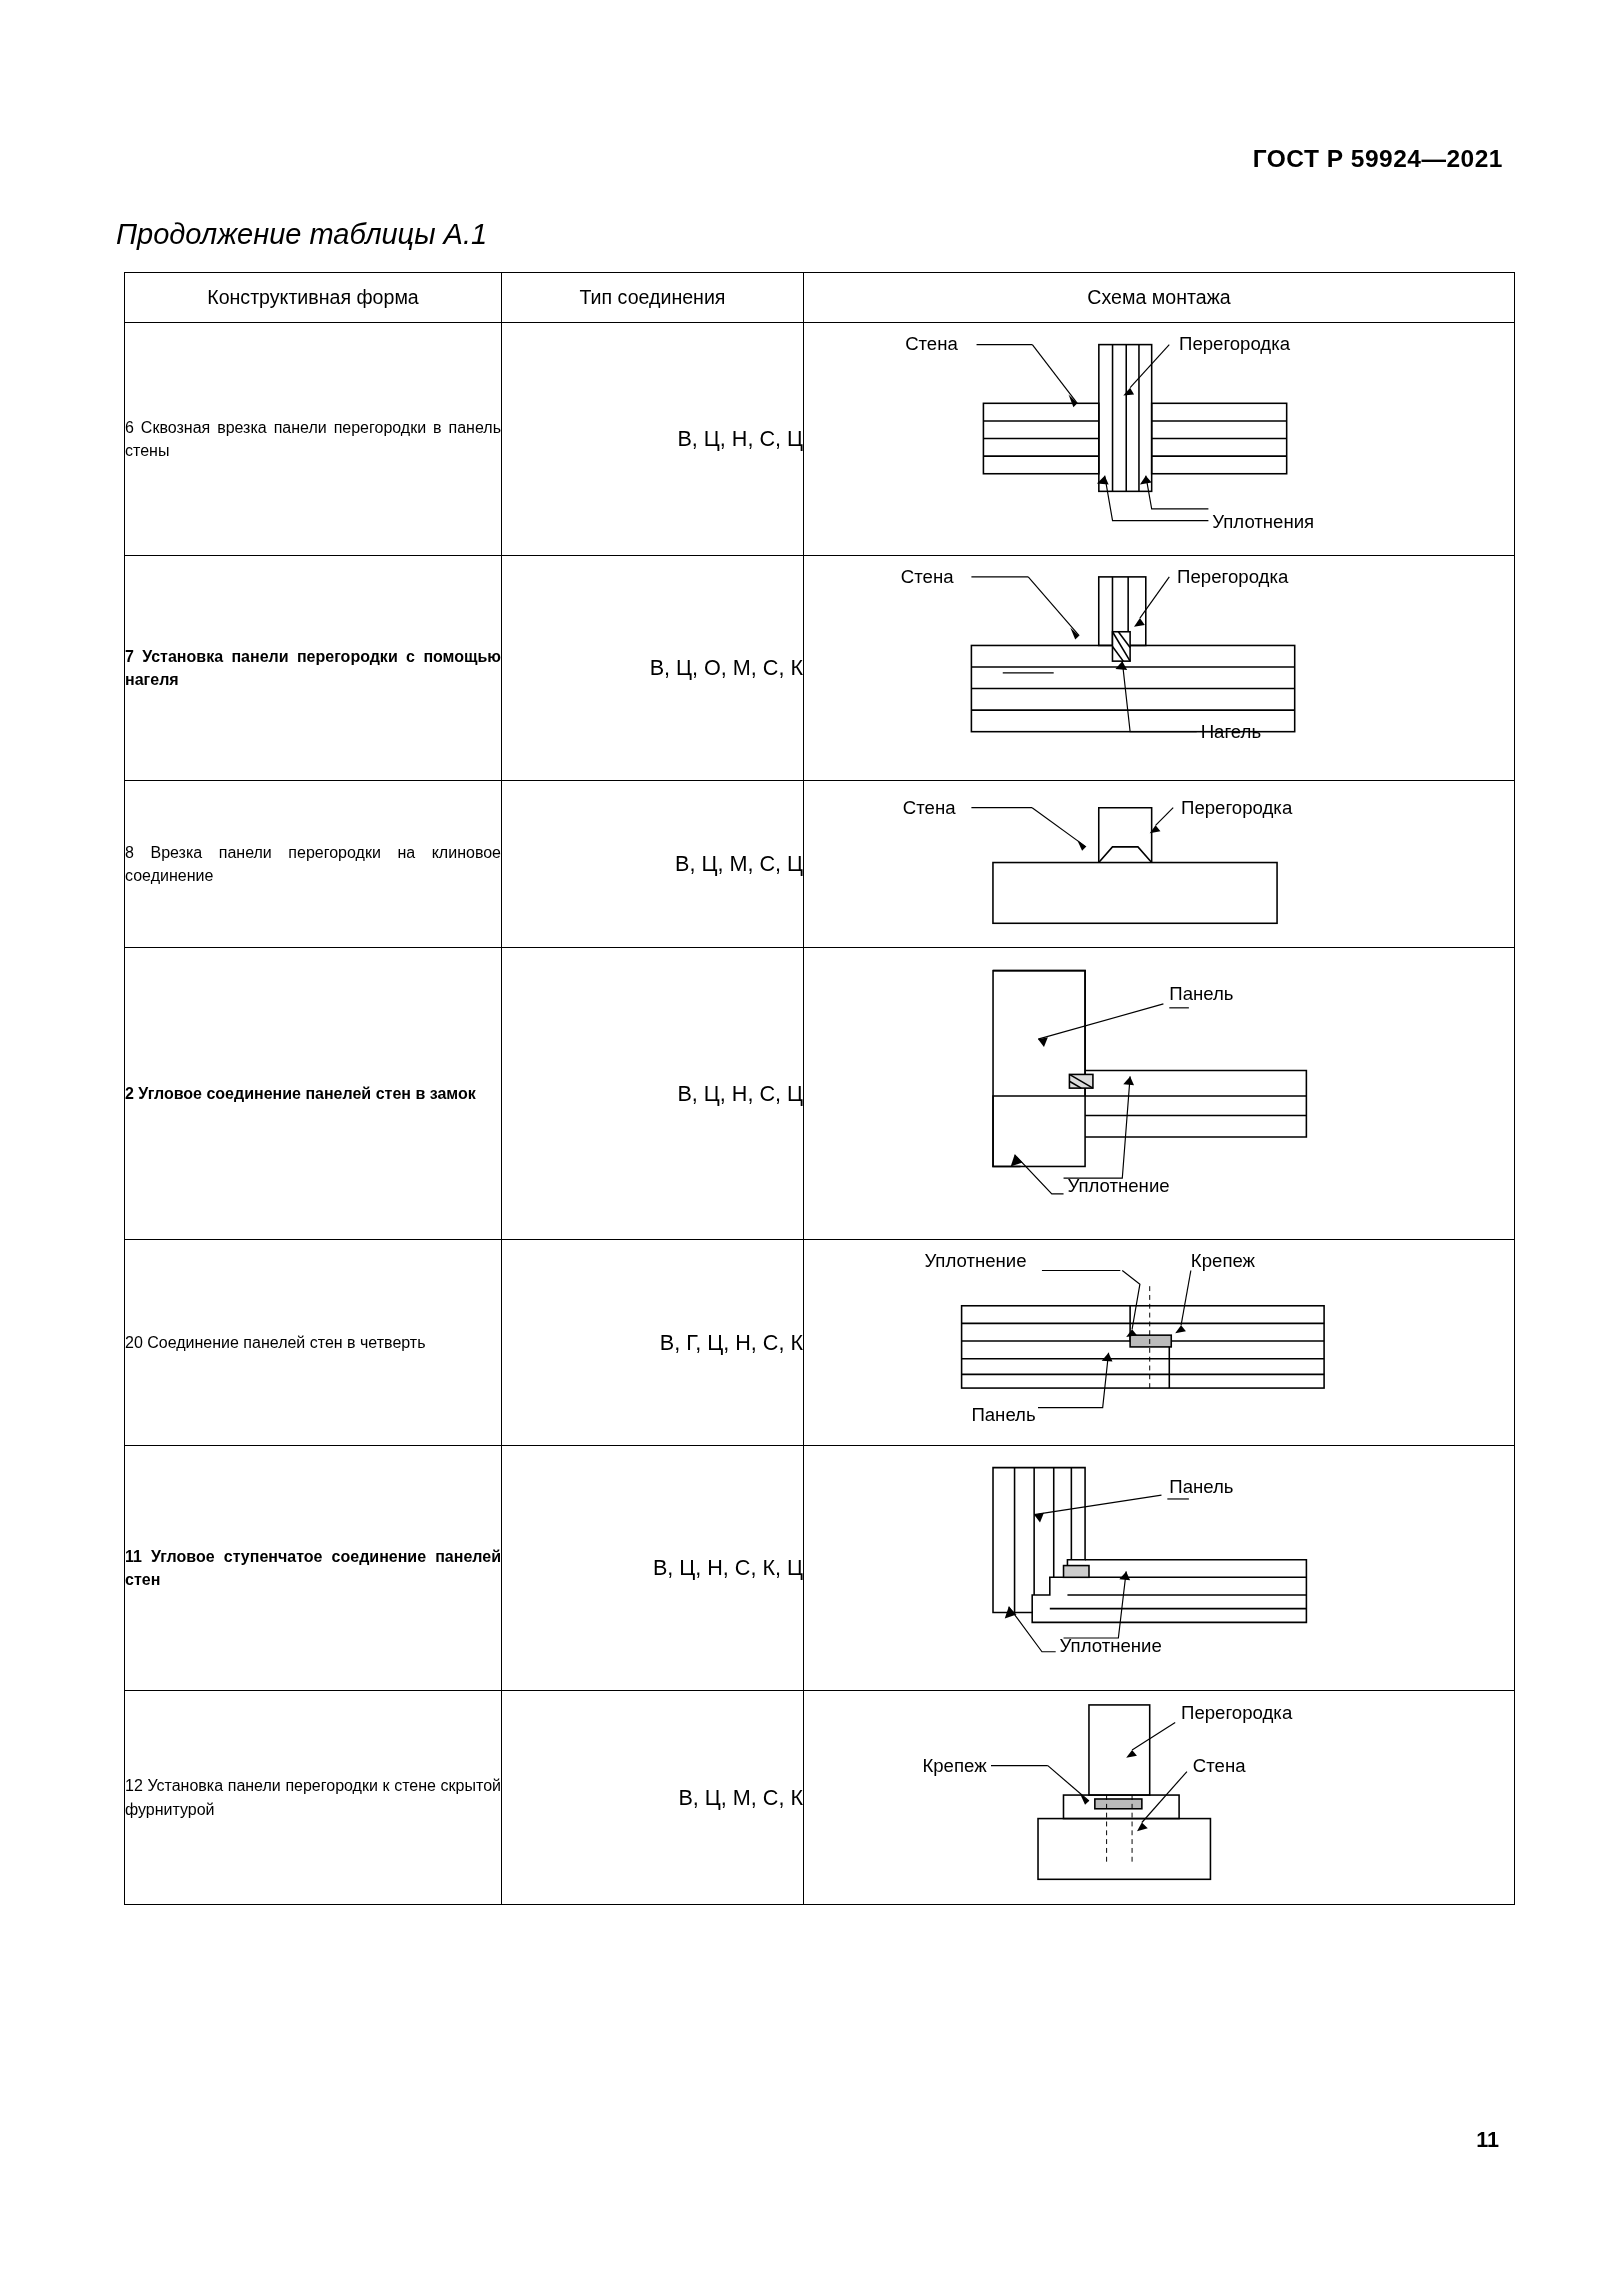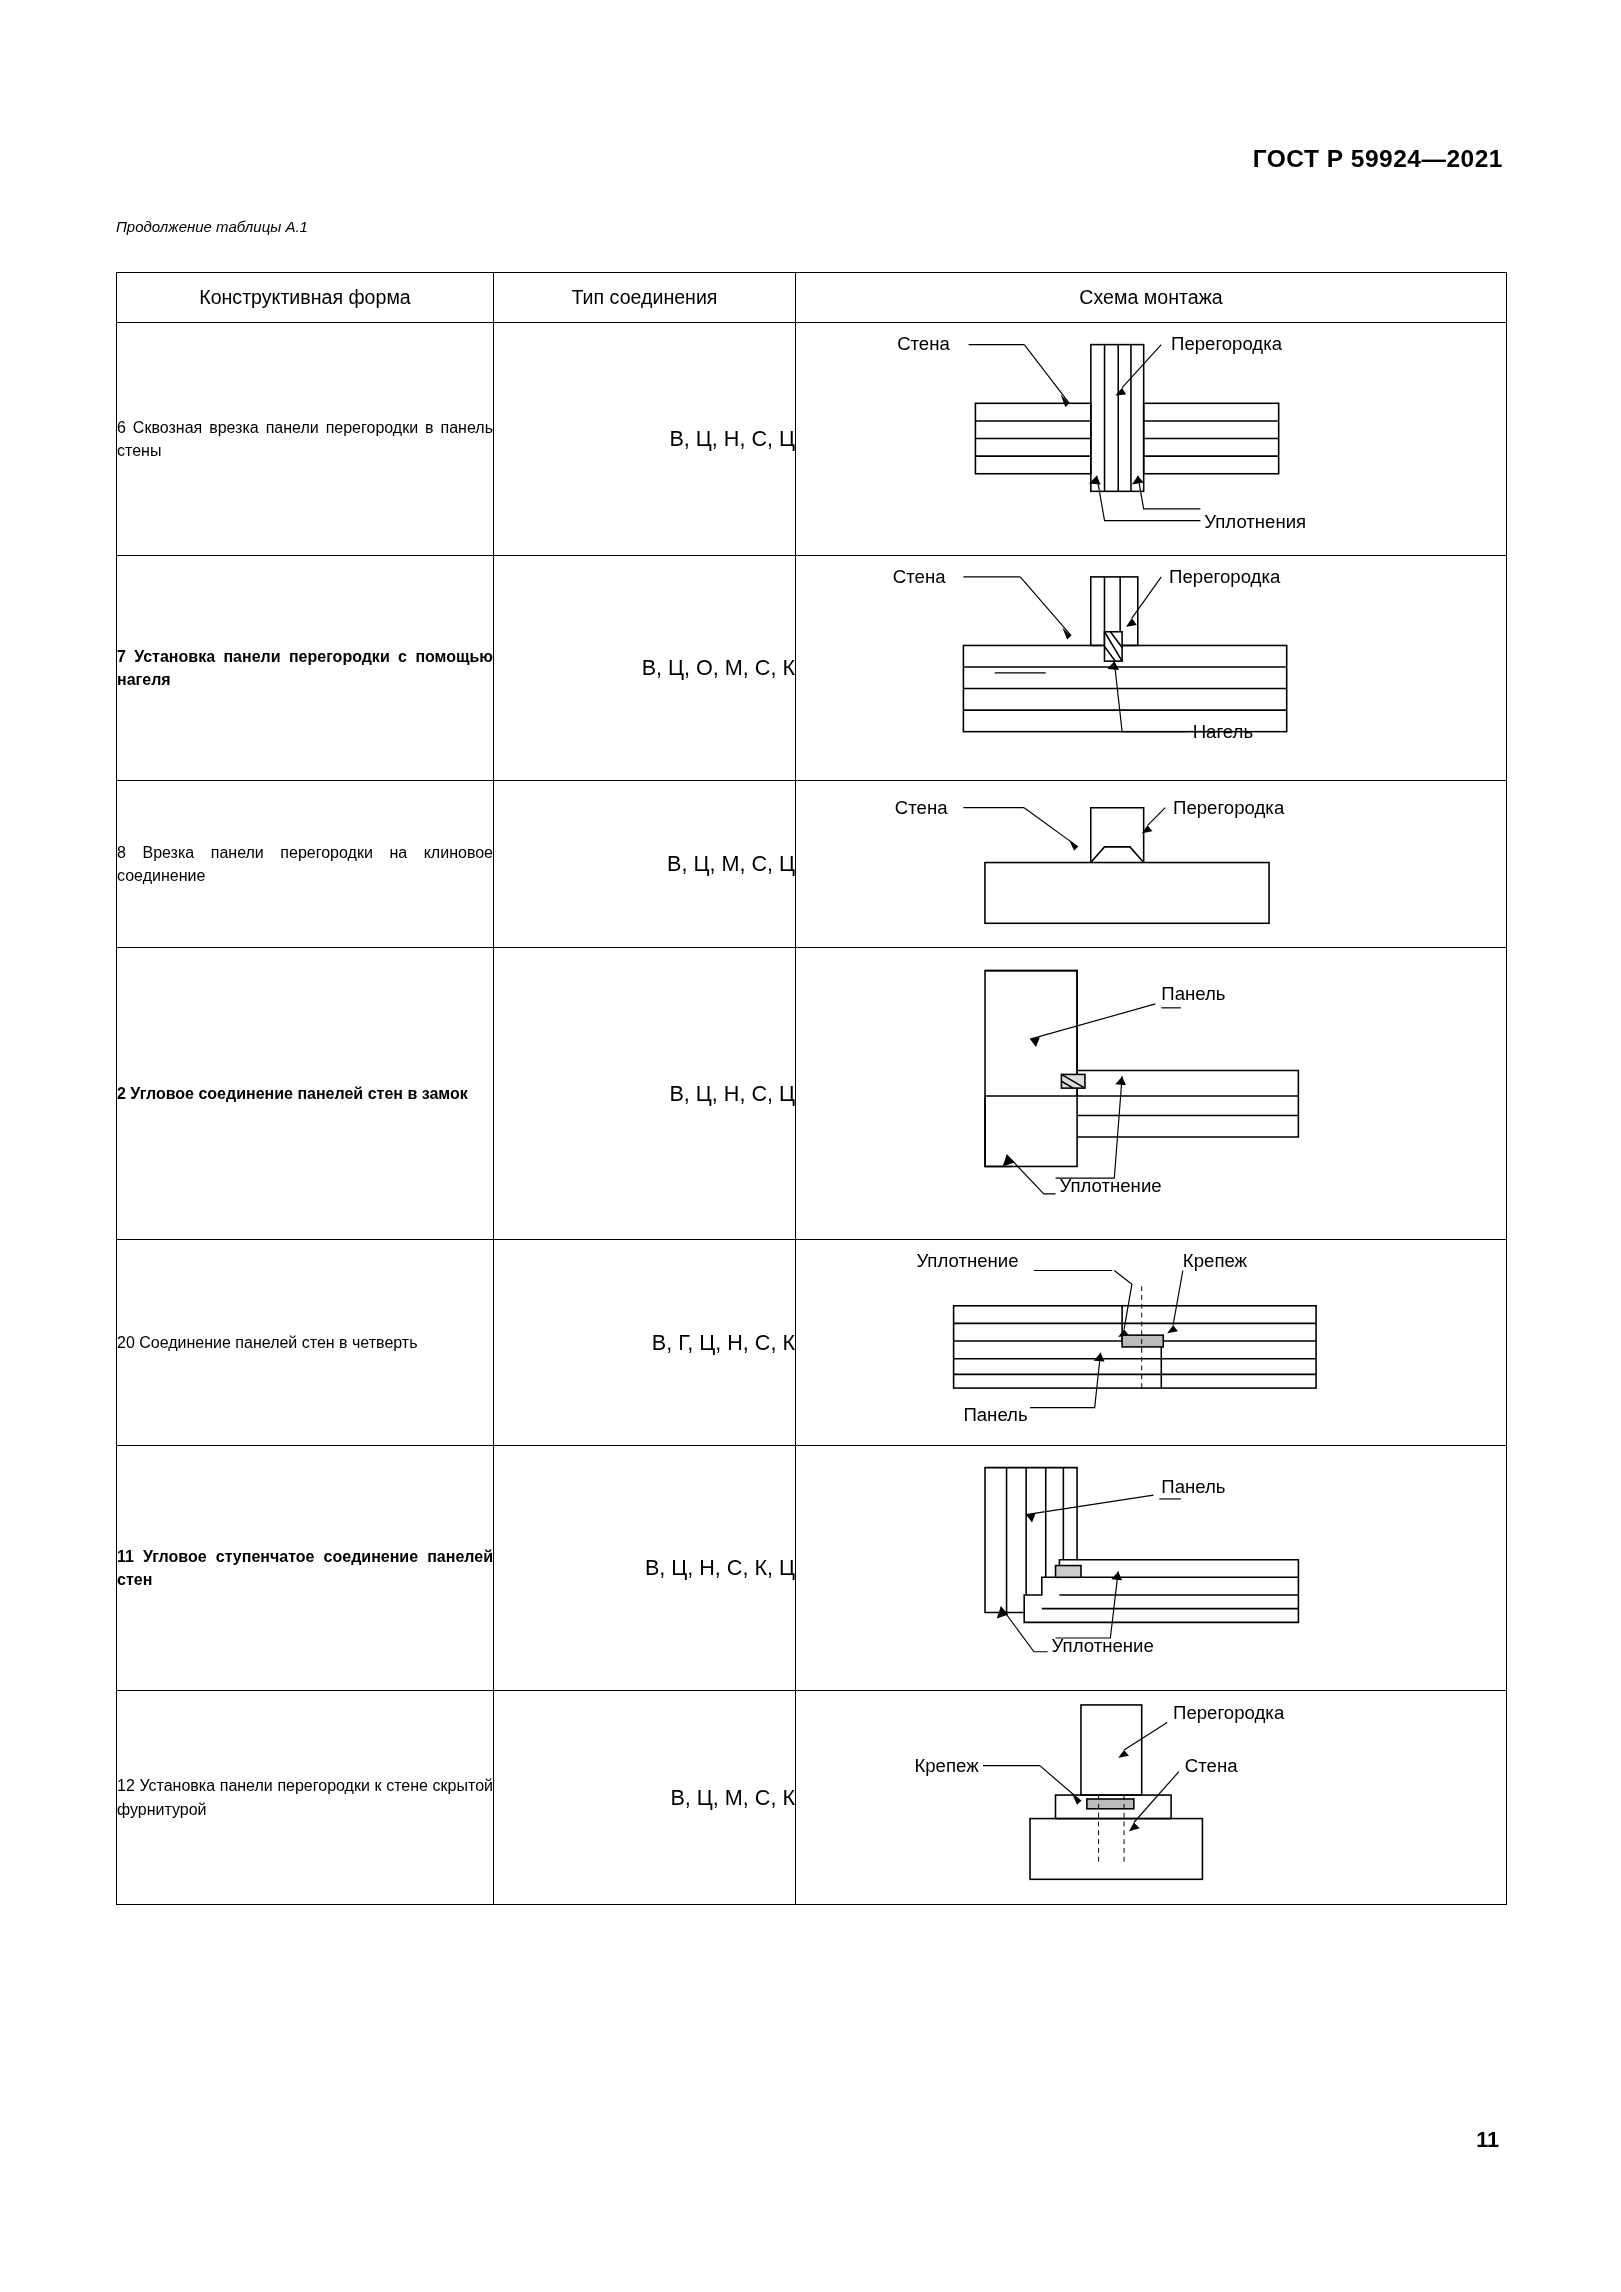--- a/index.html
+++ b/index.html
@@ -26,34 +26,34 @@
     top: 145px;
     right: 118px;
     font-size: 24.5px;
     font-weight: bold;
     letter-spacing: 0.5px;
   }
   .table-caption {
     position: absolute;
     top: 218px;
     left: 116px;
-    font-size: 15px;
+    font-size: 29px;
     font-style: italic;
   }
   .footer-page {
     position: absolute;
     bottom: 140px;
     right: 122px;
     font-size: 21.6px;
     font-weight: bold;
   }
   table.main {
     position: absolute;
     top: 272px;
-    left: 116px;
+    left: 124px;
     width: 1390px;
     border-collapse: collapse;
     table-layout: fixed;
     border-radius: 30px;
   }
   table.main td, table.main th {
     border: 1.5px solid #000;
     padding: 0;
     vertical-align: middle;
   }

